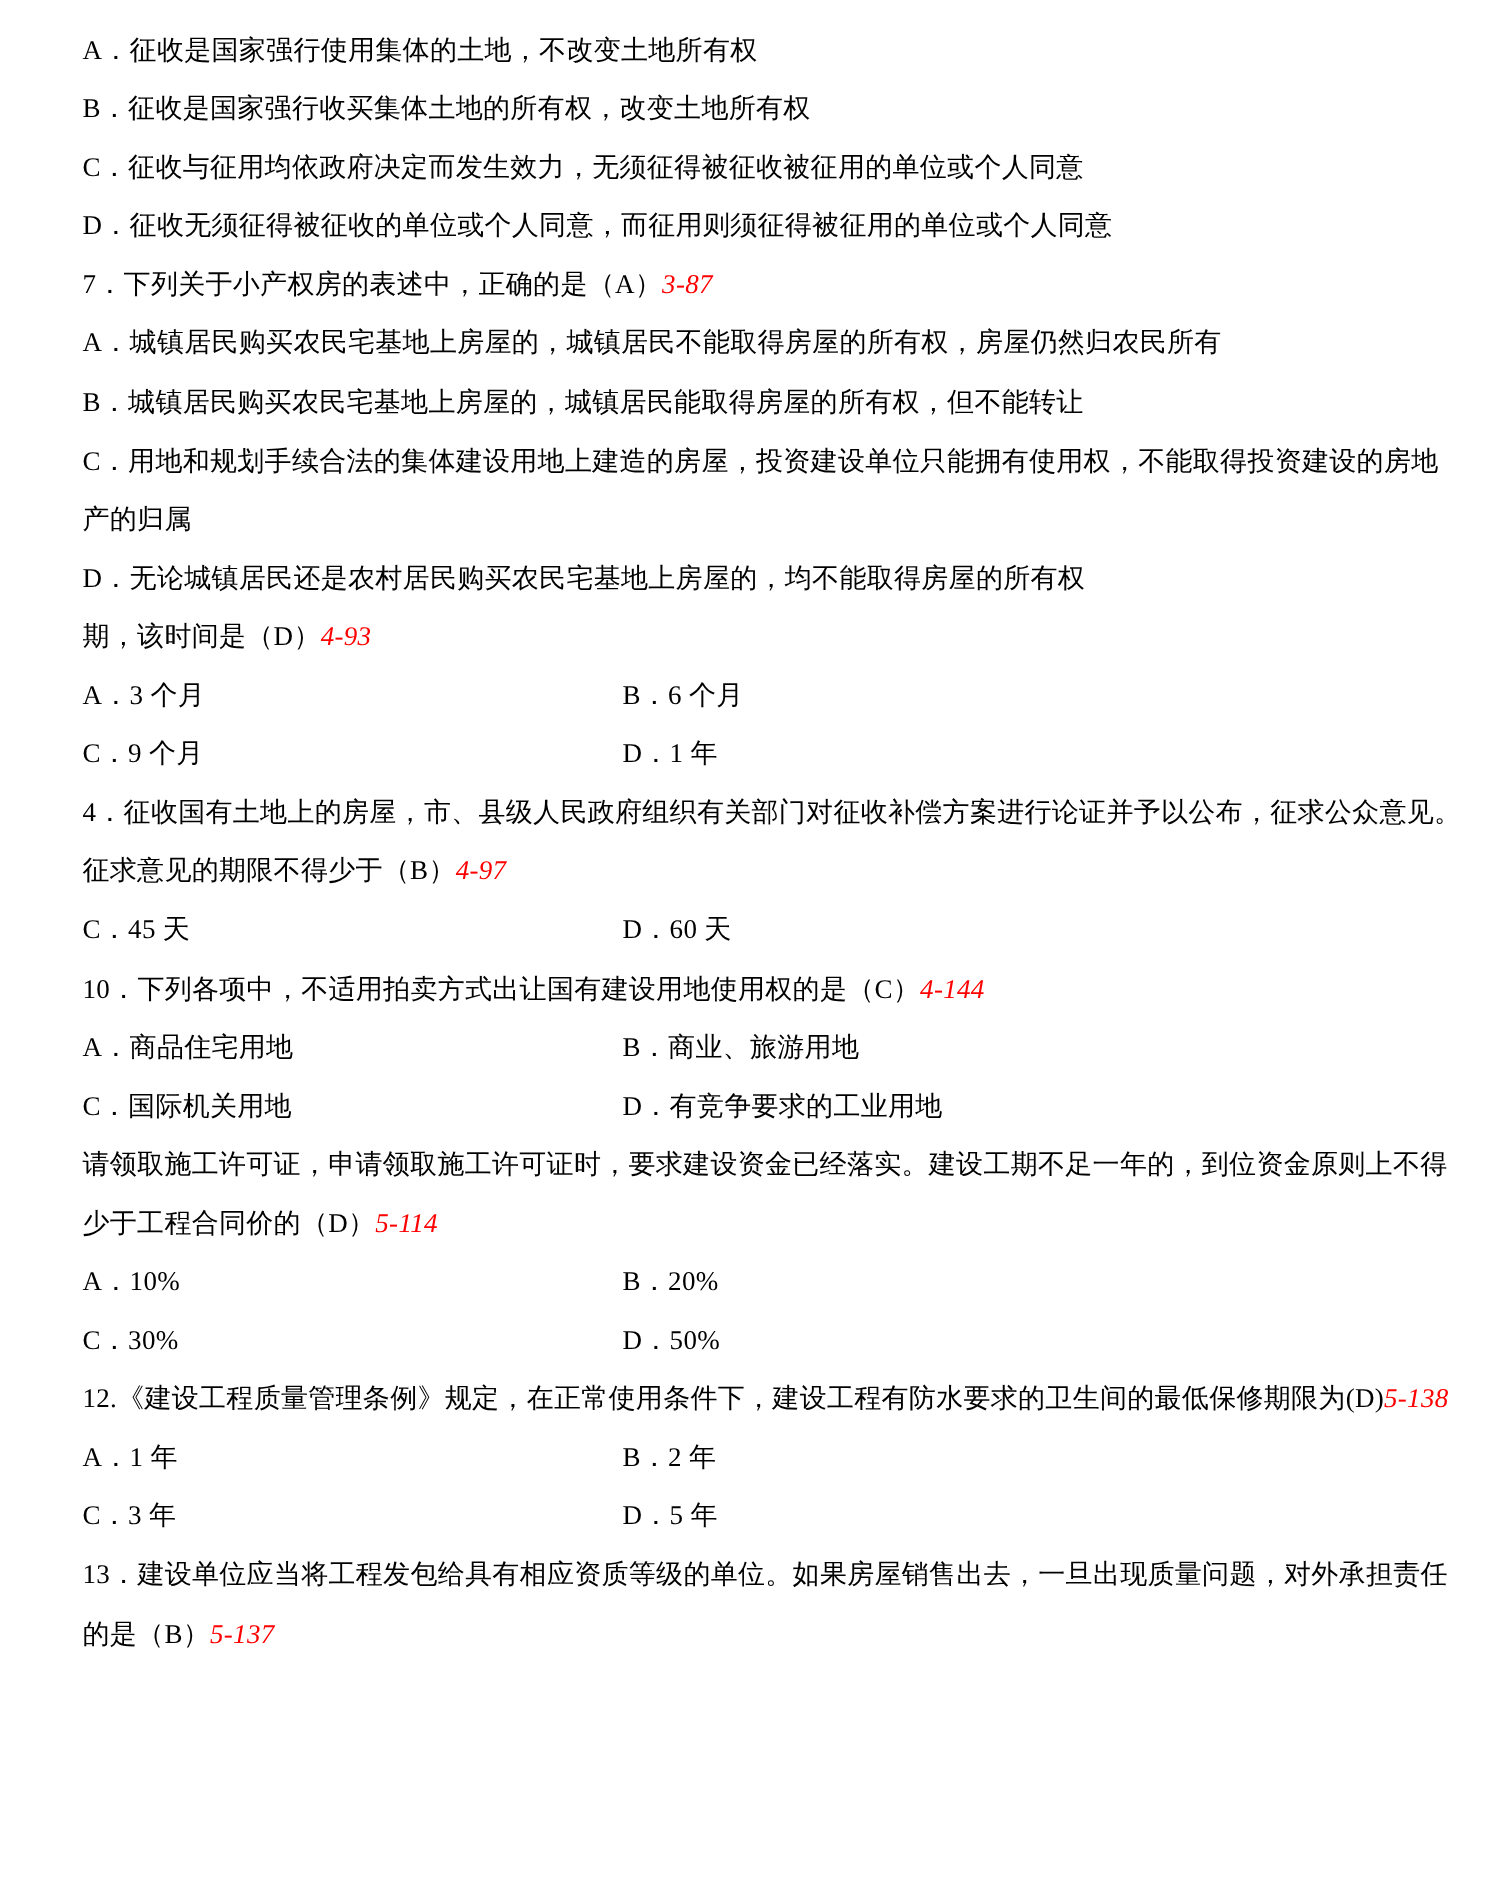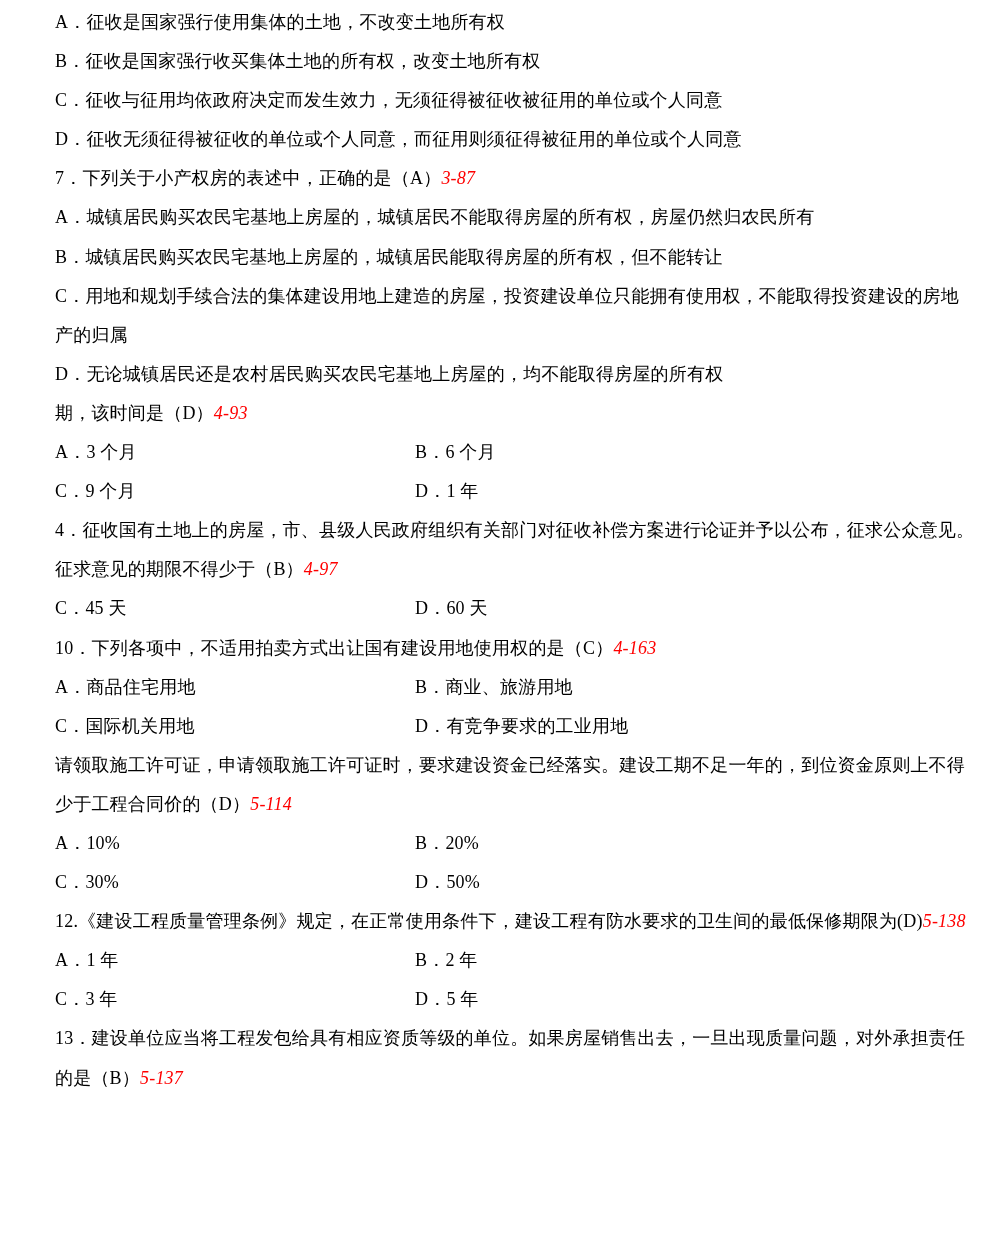--- a/index.html
+++ b/index.html
@@ -12,21 +12,21 @@
     height: 1258px;
     overflow: hidden;
     font-family: "Liberation Serif", "DejaVu Serif", serif;
     color: #000000;
   }
   .page {
     position: relative;
     width: 992px;
     height: 898px;
     background: #ffffff;
-    padding-top: 3px;
+    padding-top: 14px;
     box-sizing: border-box;
   }
   .row {
     position: relative;
     height: 39.1px;
     line-height: 39.1px;
     padding-left: 55px;
     font-size: 18px;
     white-space: nowrap;
     letter-spacing: 0.2px;
@@ -56,21 +56,21 @@
       <div class="row"><span>B．城镇居民购买农民宅基地上房屋的，城镇居民能取得房屋的所有权，但不能转让</span></div>
       <div class="row"><span>C．用地和规划手续合法的集体建设用地上建造的房屋，投资建设单位只能拥有使用权，不能取得投资建设的房地</span></div>
       <div class="row"><span>产的归属</span></div>
       <div class="row"><span>D．无论城镇居民还是农村居民购买农民宅基地上房屋的，均不能取得房屋的所有权</span></div>
       <div class="row"><span>期，该时间是（D）</span><span class="ref">4-93</span></div>
       <div class="row"><span>A．3 个月</span><span class="col2"><span>B．6 个月</span></span></div>
       <div class="row"><span>C．9 个月</span><span class="col2"><span>D．1 年</span></span></div>
       <div class="row"><span>4．征收国有土地上的房屋，市、县级人民政府组织有关部门对征收补偿方案进行论证并予以公布，征求公众意见。</span></div>
       <div class="row"><span>征求意见的期限不得少于（B）</span><span class="ref">4-97</span></div>
       <div class="row"><span>C．45 天</span><span class="col2"><span>D．60 天</span></span></div>
-      <div class="row"><span>10．下列各项中，不适用拍卖方式出让国有建设用地使用权的是（C）</span><span class="ref">4-163</span></div>
+      <div class="row"><span>10．下列各项中，不适用拍卖方式出让国有建设用地使用权的是（C）</span><span class="ref">4-144</span></div>
       <div class="row"><span>A．商品住宅用地</span><span class="col2"><span>B．商业、旅游用地</span></span></div>
       <div class="row"><span>C．国际机关用地</span><span class="col2"><span>D．有竞争要求的工业用地</span></span></div>
       <div class="row"><span>请领取施工许可证，申请领取施工许可证时，要求建设资金已经落实。建设工期不足一年的，到位资金原则上不得</span></div>
       <div class="row"><span>少于工程合同价的（D）</span><span class="ref">5-114</span></div>
       <div class="row"><span>A．10%</span><span class="col2"><span>B．20%</span></span></div>
       <div class="row"><span>C．30%</span><span class="col2"><span>D．50%</span></span></div>
       <div class="row"><span>12.《建设工程质量管理条例》规定，在正常使用条件下，建设工程有防水要求的卫生间的最低保修期限为(D)</span><span class="ref">5-138</span></div>
       <div class="row"><span>A．1 年</span><span class="col2"><span>B．2 年</span></span></div>
       <div class="row"><span>C．3 年</span><span class="col2"><span>D．5 年</span></span></div>
       <div class="row"><span>13．建设单位应当将工程发包给具有相应资质等级的单位。如果房屋销售出去，一旦出现质量问题，对外承担责任</span></div>

